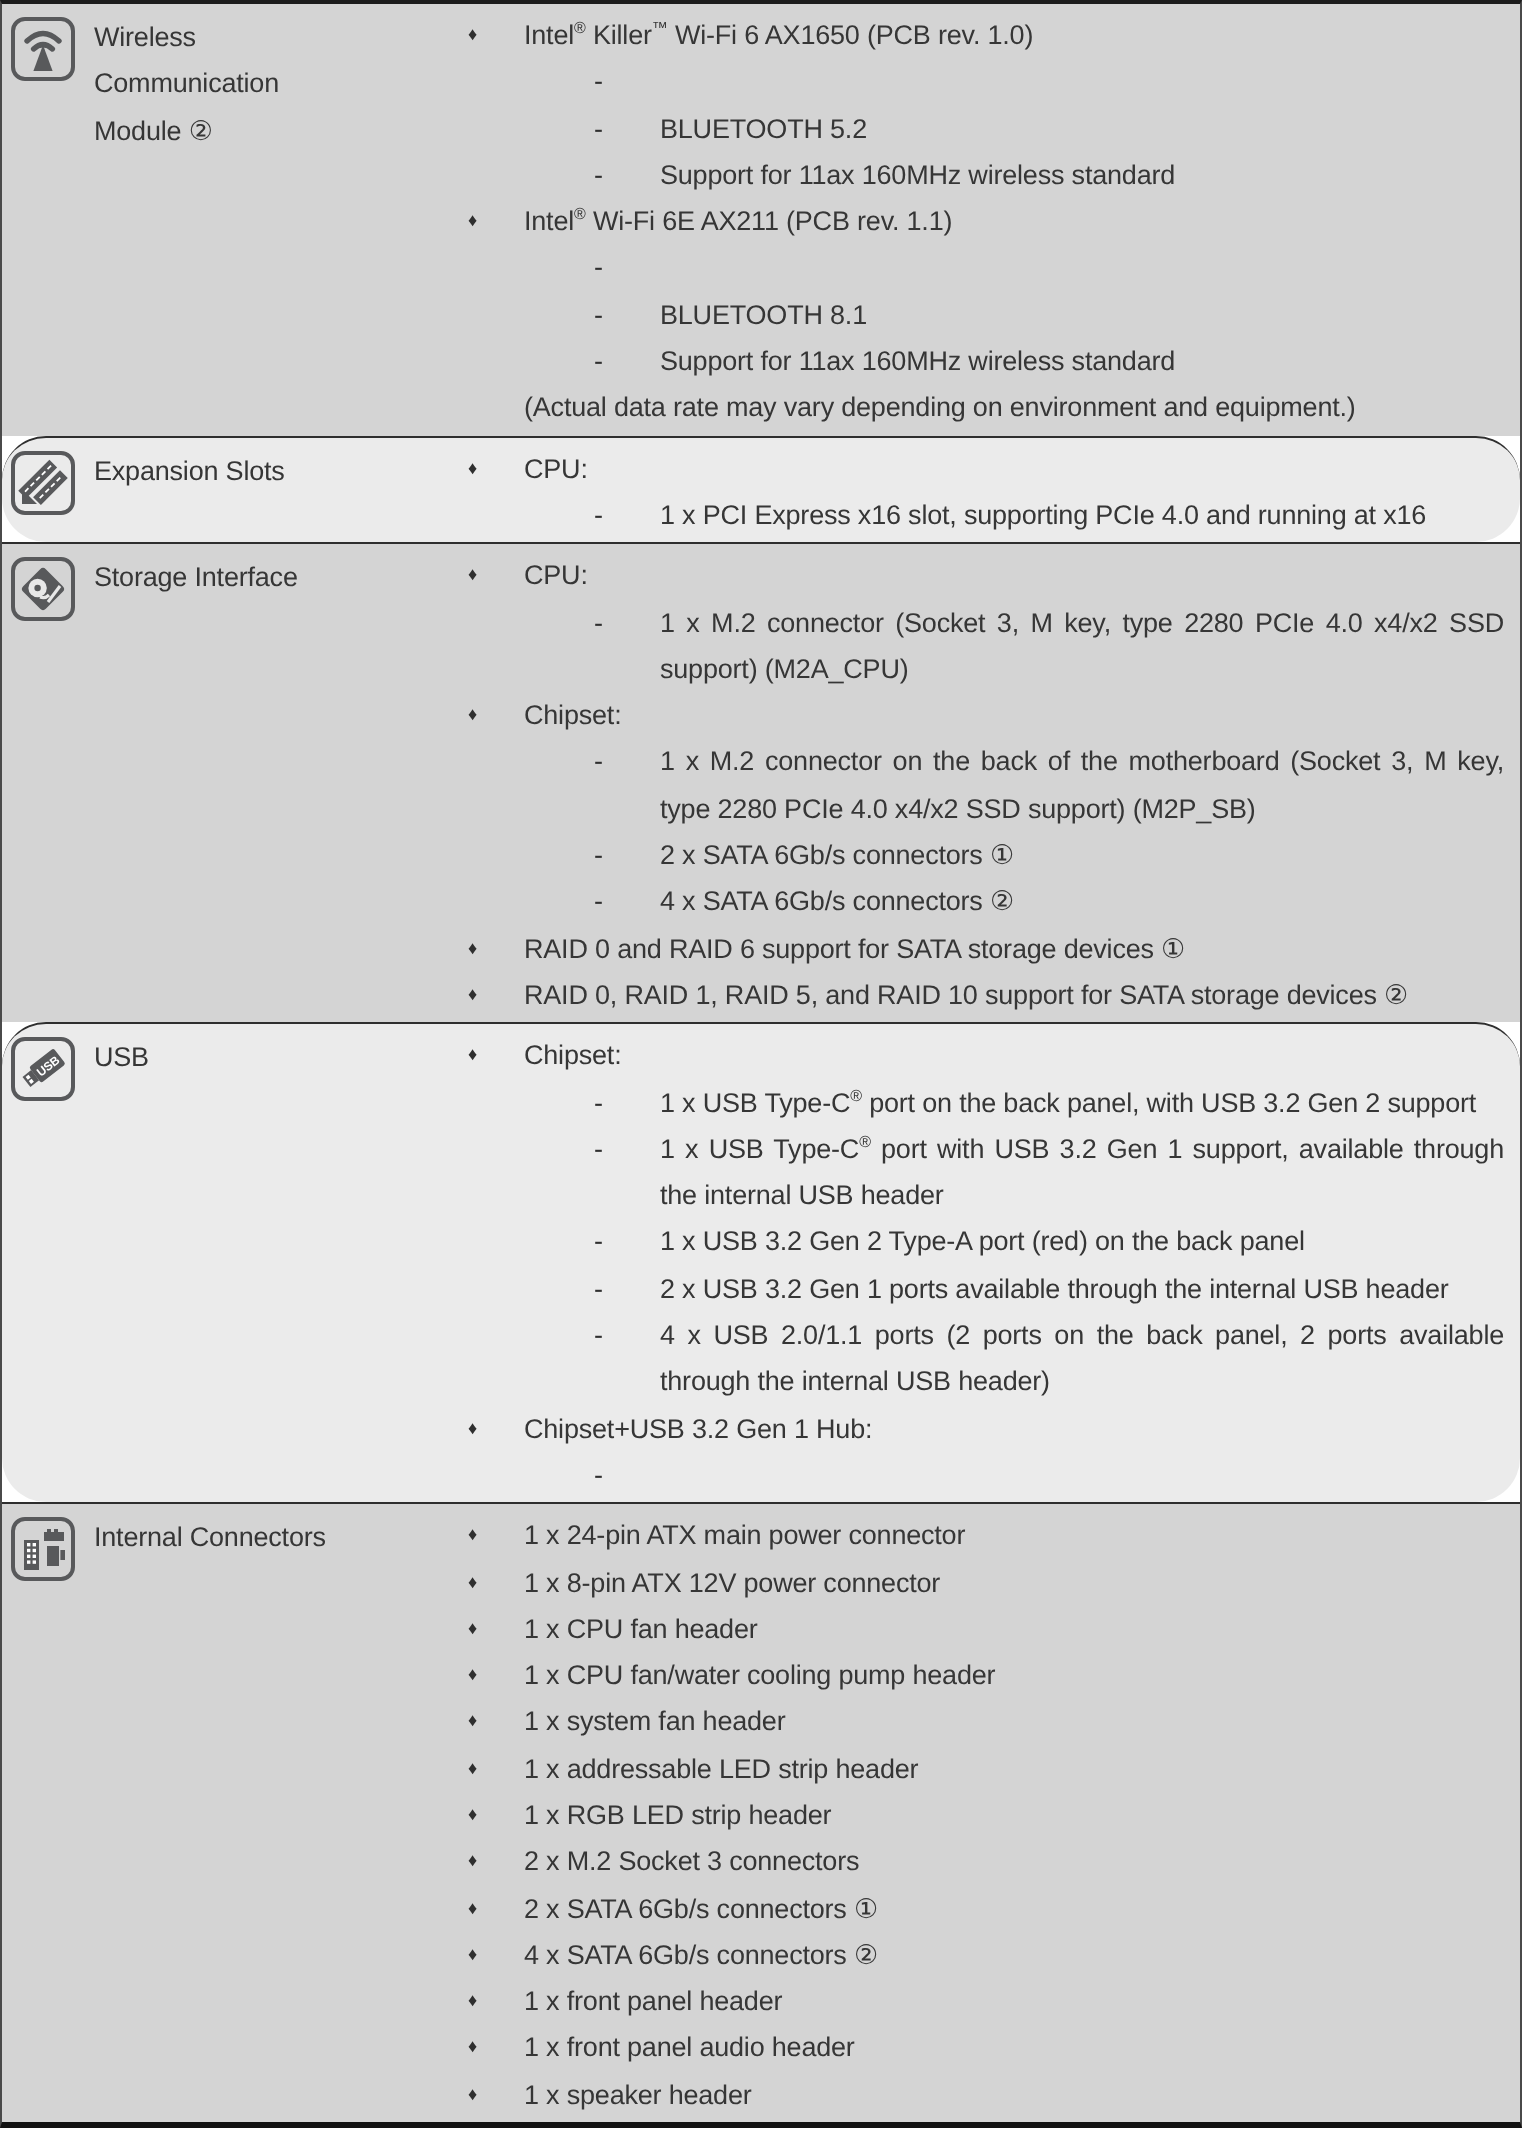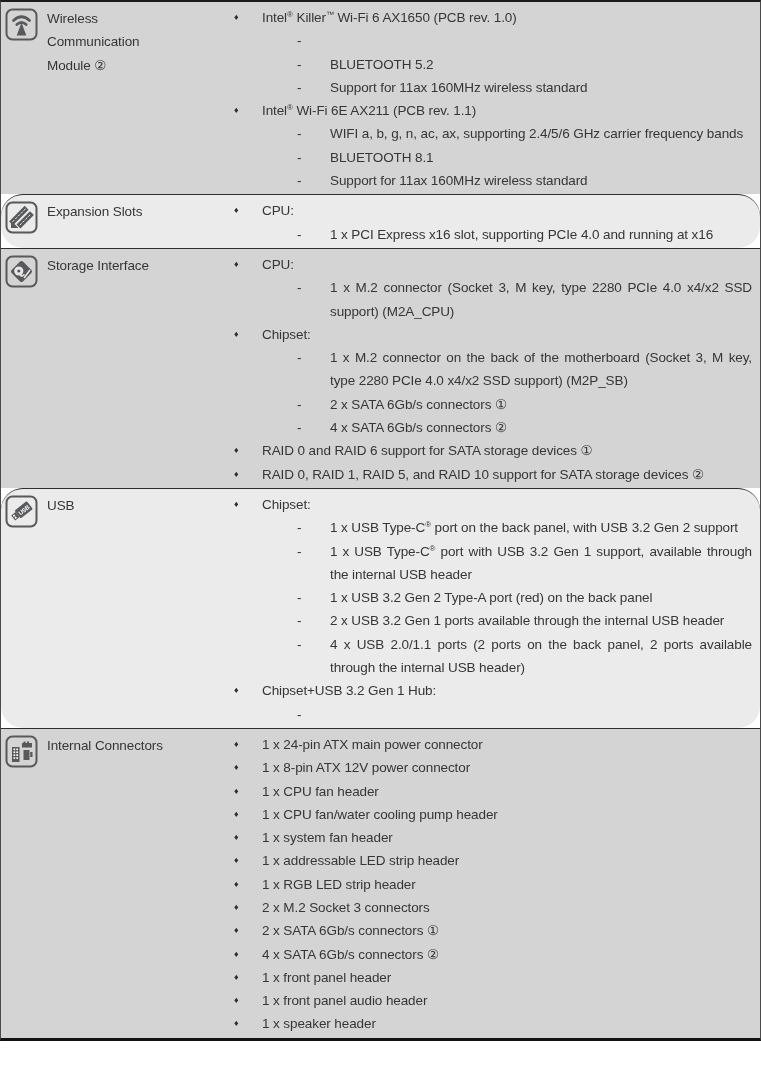--- a/index.html
+++ b/index.html
@@ -85,29 +85,32 @@
         <div class="item l2">
           <span class="bullet">-</span>
           <span class="text">Support for 11ax 160MHz wireless standard</span>
         </div>
         <div class="item l1">
           <span class="bullet">♦</span>
           <span class="text">Intel<sup>®</sup> Wi-Fi 6E AX211 (PCB rev. 1.1)</span>
         </div>
         <div class="item l2">
           <span class="bullet">-</span>
-          <span class="text">WIFI a, b, g, n, ac, ax, supporting 2.4/5/6 GHz carrier frequency bands</span>
         </div>
         <div class="item l2">
           <span class="bullet">-</span>
           <span class="text">BLUETOOTH 8.1</span>
         </div>
         <div class="item l2">
           <span class="bullet">-</span>
           <span class="text">Support for 11ax 160MHz wireless standard</span>
+        </div>
+        <div class="item l0">
+          <span class="bullet"></span>
+          <span class="text">(Actual data rate may vary depending on environment and equipment.)</span>
         </div>
       </div>
     </div>
     <div class="section light">
       <div class="col-left">
         <span class="icon">
           <svg viewBox="0 0 33 33">
             <rect x="1.5" y="1.5" width="30" height="30" rx="6" fill="none" stroke="#58595b" stroke-width="2"></rect>
             <g transform="rotate(-45 16.5 16.5)">
               <rect x="5" y="10.5" width="22" height="5.5" fill="#58595b"></rect>

